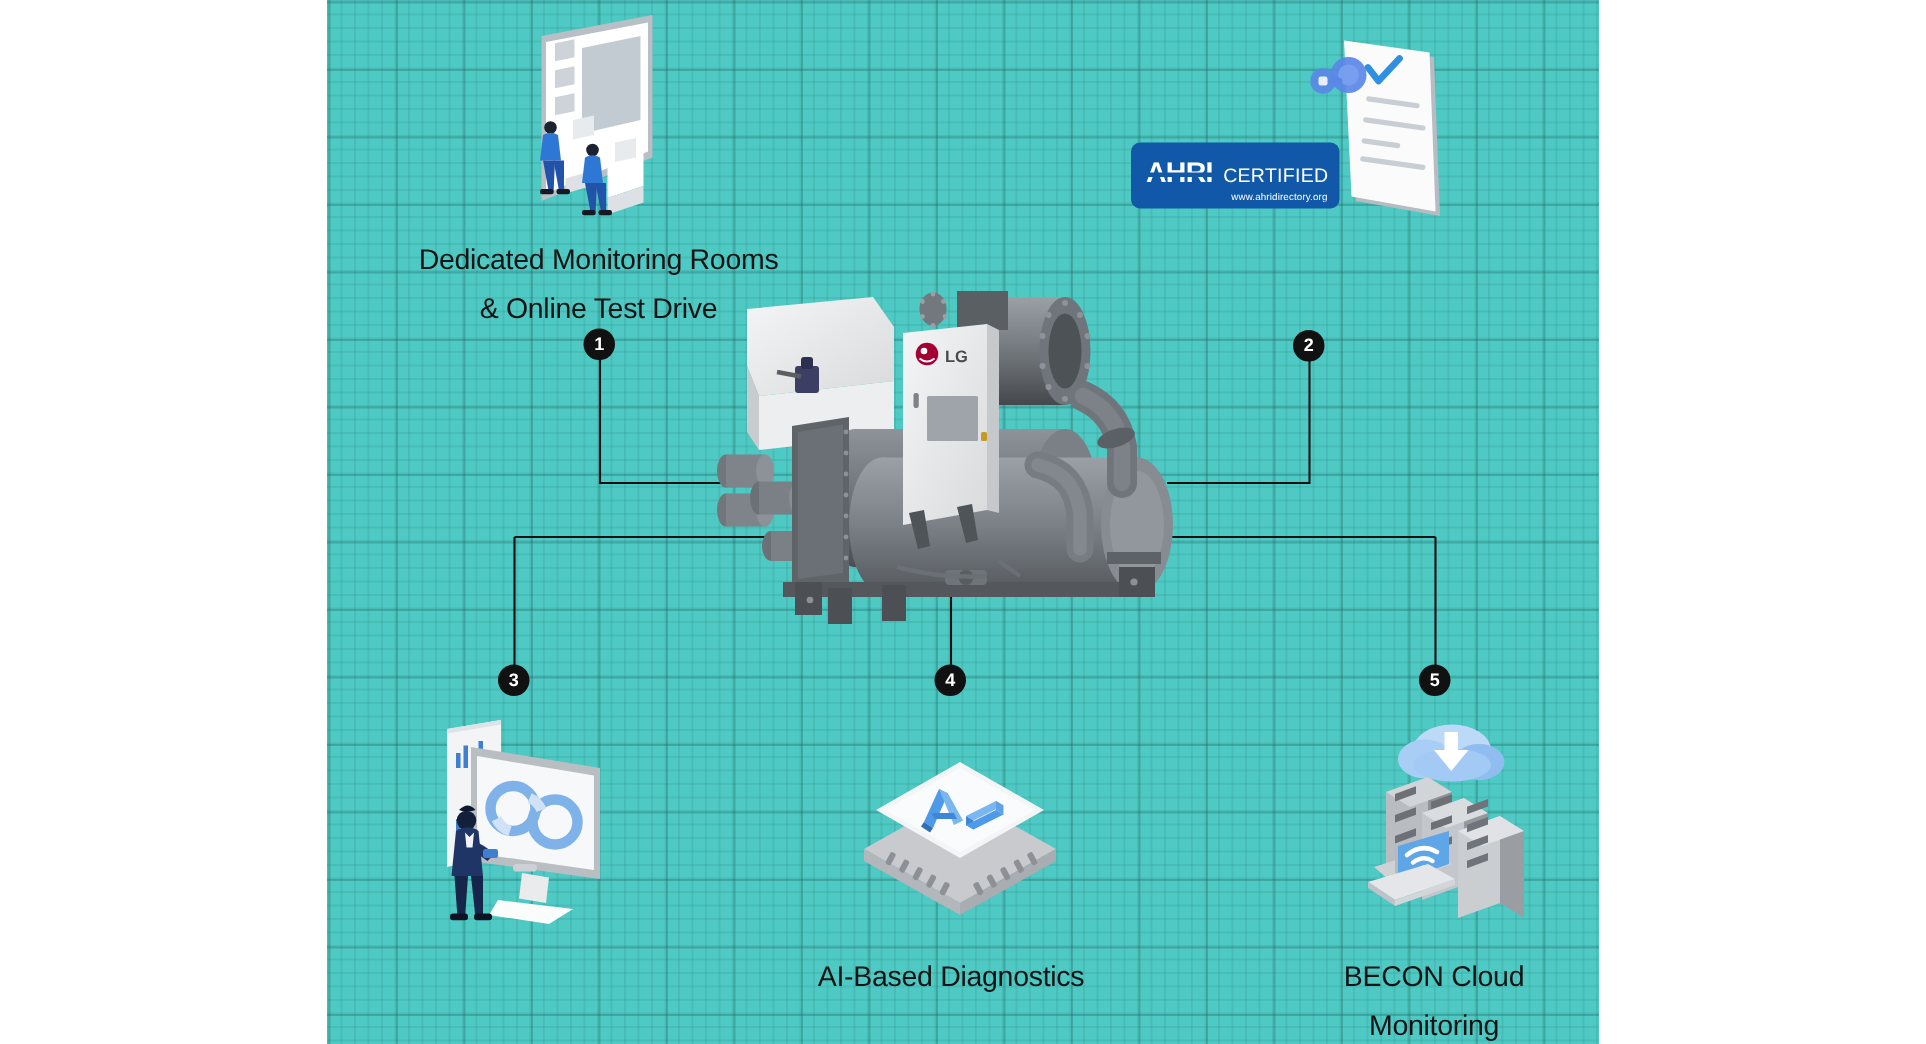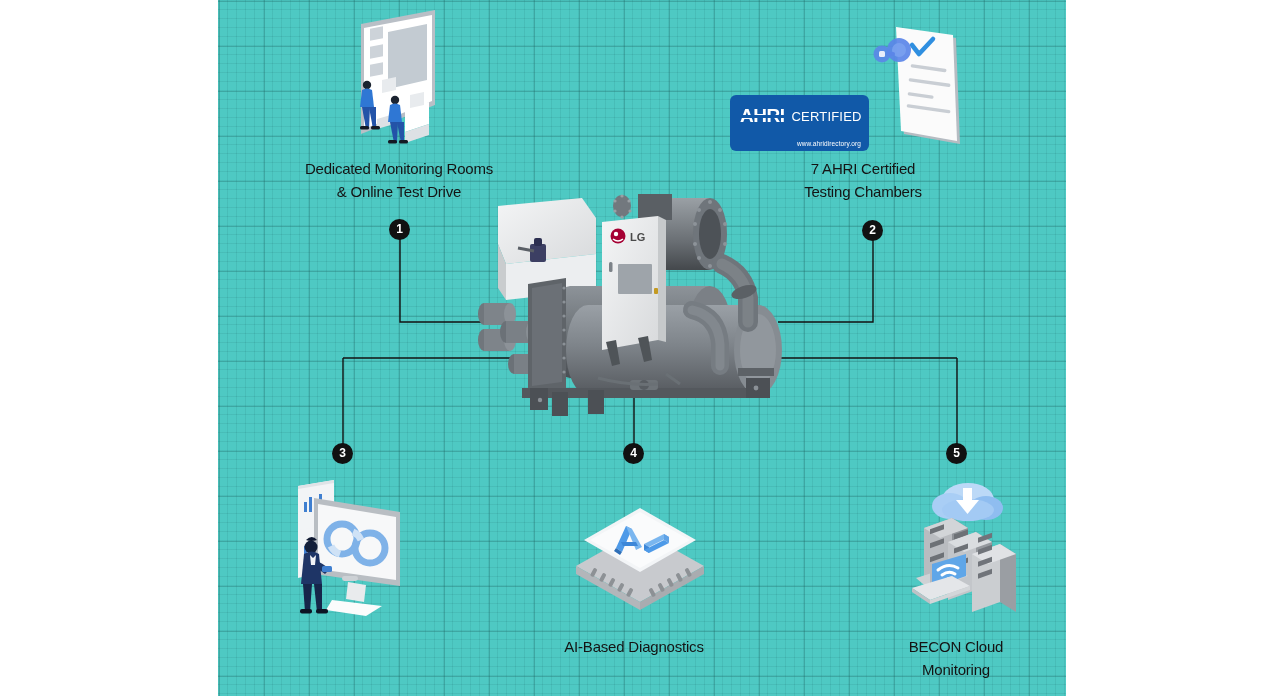--- a/index.html
+++ b/index.html
@@ -60,38 +60,38 @@
     text-align: center;
     font-family: "Liberation Sans", sans-serif;
     z-index: 6;
   }
 
   
   .caption {
     position: absolute;
     text-align: center;
     color: #141414;
-    font-size: 15px;
-    line-height: 23px;
+    font-size: 19px;
+    line-height: 33px;
     font-family: "Liberation Sans", sans-serif;
     letter-spacing: -0.2px;
     z-index: 5;
     white-space: pre-line;
   }
 
   
   .illus { position: absolute; z-index: 4; font-weight: bold; }
 
   
   #ahri-badge {
     position: absolute;
-    left: 512px;
+    left: 536px;
     top: 95px;
     width: 139px;
-    height: 56px;
+    height: 44px;
     background: #1159a8;
     border-radius: 6px;
     z-index: 5;
     overflow: hidden;
     text-align: right;
   }
   #ahri-badge .ahri-row {
     display: flex;
     align-items: center;
     height: 30px;
@@ -503,22 +503,20 @@
 
     <div class="badge" style="left:171px; top:219px;">1</div>
     <div class="badge" style="left:644px; top:220px;">2</div>
     <div class="badge" style="left:114px; top:443px;">3</div>
     <div class="badge" style="left:405px; top:443px;">4</div>
     <div class="badge" style="left:728px; top:443px;">5</div>
 
     <div class="caption" style="left:20px; top:157px; width:322px;">Dedicated Monitoring Rooms
 &amp; Online Test Drive</div>
 
-    <div class="caption" style="left:505px; top:157px; width:280px;">7 AHRI Certified
-Testing Chambers</div>
 
 
     <div class="caption" style="left:657px; top:635px; width:162px;">BECON Cloud
 Monitoring</div>
 
     <div class="caption" style="left:292px; top:635px; width:248px;">AI-Based Diagnostics</div>
 
   </div>
 </div>
 

